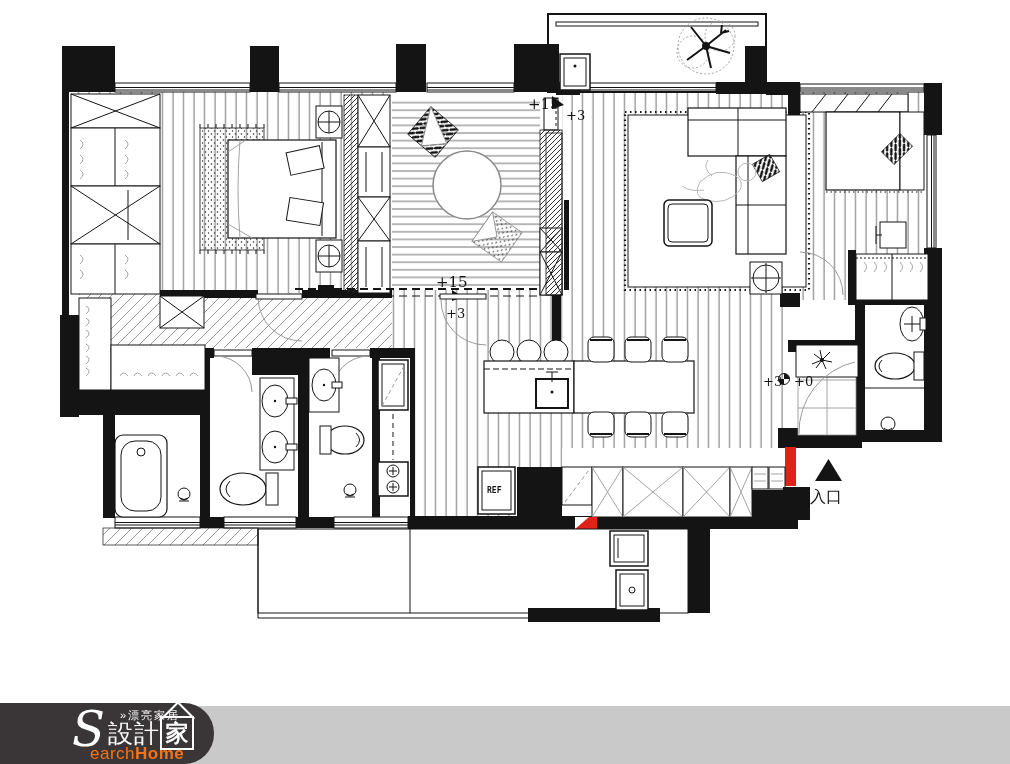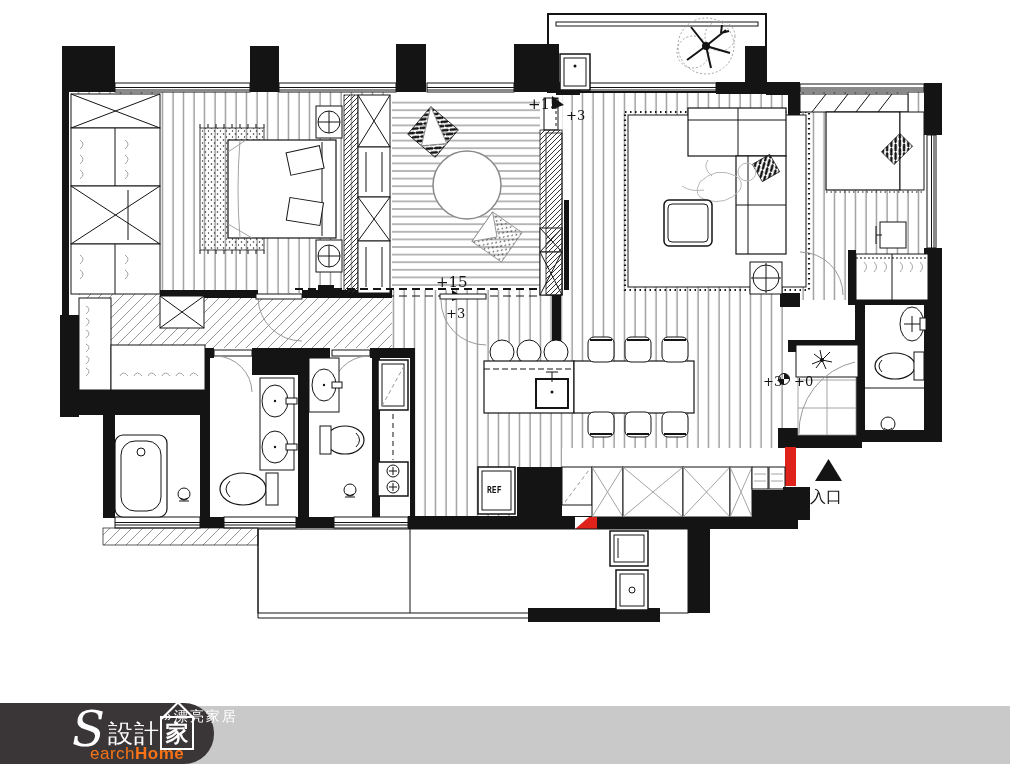--- a/index.html
+++ b/index.html
@@ -17,21 +17,21 @@
   .lt{fill:none;stroke:#9a9a9a;stroke-width:.9;}
   .ppl{fill:none;stroke:#b8b8b8;stroke-width:1;}
   .dsh{stroke-dasharray:8 5;}
   text.ann{font:15px "DejaVu Serif",serif;fill:#141414;}
   text.ann2{font:13px "DejaVu Serif",serif;fill:#141414;}
   text.cjk{font:16px "Liberation Sans",sans-serif;fill:#141414;}
   text.ref{font:bold 8px "DejaVu Sans Mono",monospace;fill:#141414;}
   
   .footer-band{position:absolute;left:0;top:706px;width:1010px;height:58px;background:#c9c9c9;}
   .logo-chip{position:absolute;left:0;top:703px;width:214px;height:61px;background:#3a3637;border-radius:0 30px 30px 0;}
-  .logo-tag{position:absolute;left:120px;top:5px;color:#fff;font-size:14px;letter-spacing:2px;white-space:nowrap;margin-left:44px;}
+  .logo-tag{position:absolute;left:120px;top:5px;color:#fff;font-size:11px;letter-spacing:2px;white-space:nowrap;}
   .logo-s{position:absolute;left:72px;top:-2px;color:#fff;font:italic 48px "DejaVu Serif",serif;}
   .logo-cjk{position:absolute;left:108px;top:14px;color:#fff;font-size:25px;font-weight:normal;letter-spacing:1px;}
   .home-box{position:absolute;left:160px;top:13px;width:30px;height:30px;border:2px solid #fff;color:#fff;font-size:23px;font-weight:bold;text-align:center;line-height:30px;}
   .home-roof{position:absolute;left:166px;top:3px;width:22px;height:22px;border-top:2px solid #fff;border-left:2px solid #fff;transform:rotate(45deg);}
   .logo-latin{position:absolute;left:90px;top:41px;color:#f97316;font-size:17px;letter-spacing:.5px;}
   .logo-latin b{font-weight:bold;}
 </style>
 </head>
 <body>
 

